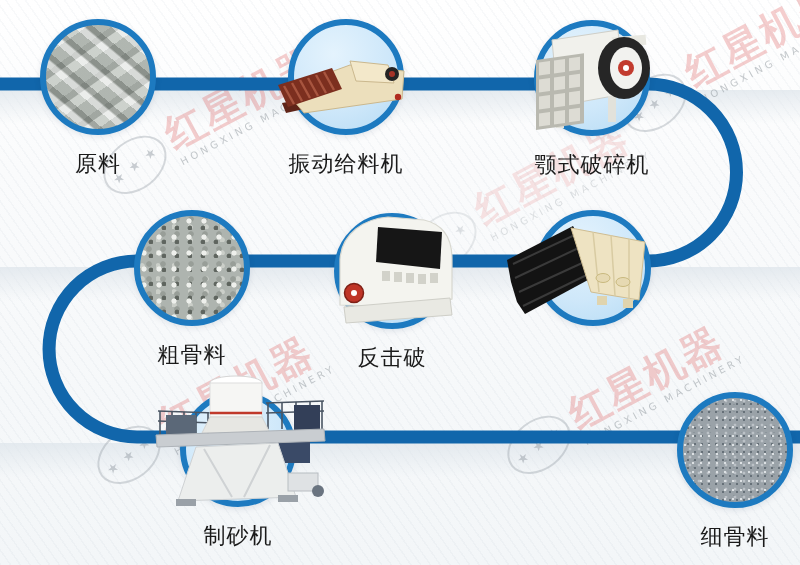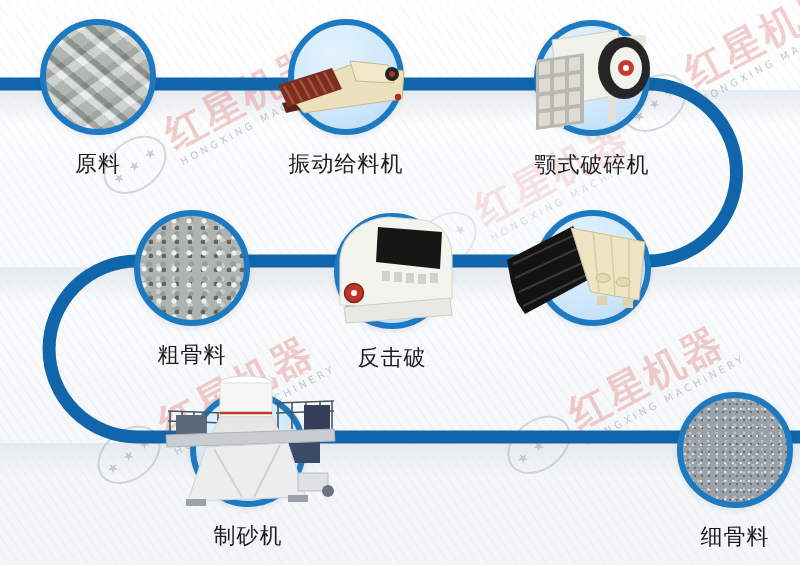--- a/index.html
+++ b/index.html
@@ -219,21 +219,21 @@
           <line x1="106" y1="15" x2="110" y2="76"></line>
         <line x1="124" y1="19" x2="124" y2="79"></line>
       </g>
       <ellipse cx="98" cy="58" rx="7" ry="4.5" fill="#e6d9b2" stroke="#c9b97f"></ellipse>
       <ellipse cx="118" cy="62" rx="7" ry="4.5" fill="#e6d9b2" stroke="#c9b97f"></ellipse>
       <rect x="92" y="76" width="10" height="9" fill="#e0d4ae"></rect>
       <rect x="118" y="79" width="10" height="9" fill="#e0d4ae"></rect>
     </svg>
   </div>
 
-  <div class="stage" style="left:190px;top:391px">
+  <div class="stage" style="left:180px;top:391px">
     <div class="disc sky"></div>
     <svg class="art" style="left:-36px;top:-22px" width="190" height="148" viewBox="0 0 190 148">
       <g stroke="#4a5563" stroke-width="1.6" fill="none">
         <path d="M14,42 L70,44"></path>
           <path d="M14,52 L70,54"></path>
         <line x1="16" y1="42" x2="16" y2="66"></line>
           <line x1="28" y1="42" x2="28" y2="66"></line>
         <line x1="40" y1="43" x2="40" y2="66"></line>
           <line x1="52" y1="43" x2="52" y2="66"></line>
         <line x1="64" y1="44" x2="64" y2="66"></line>

